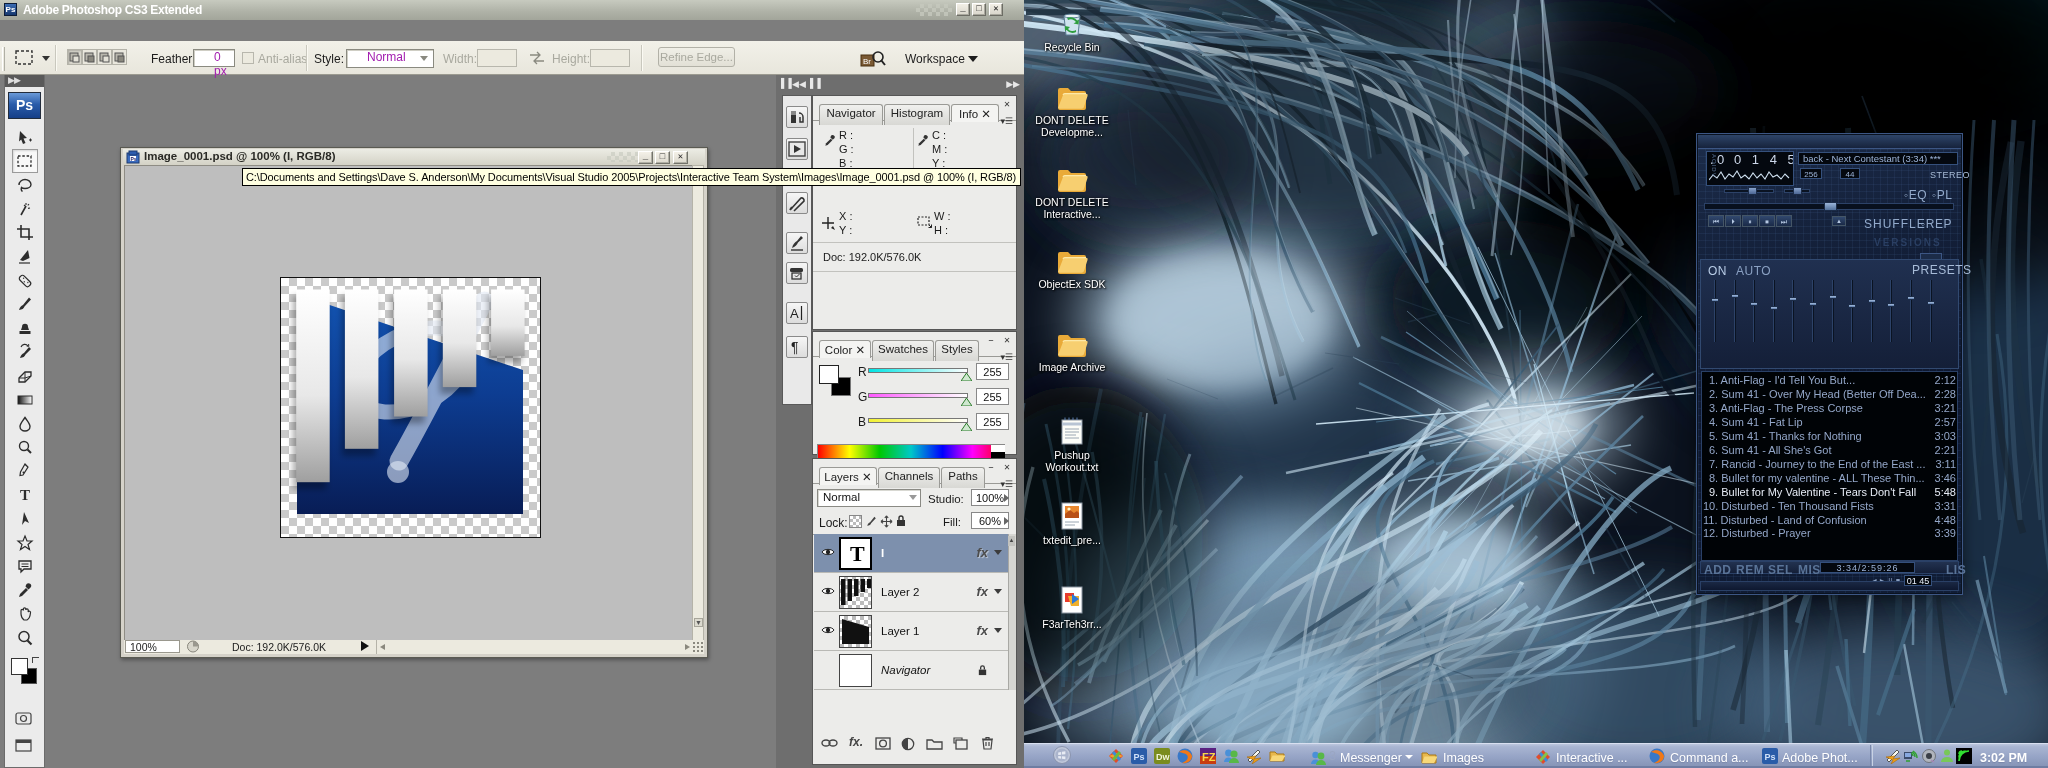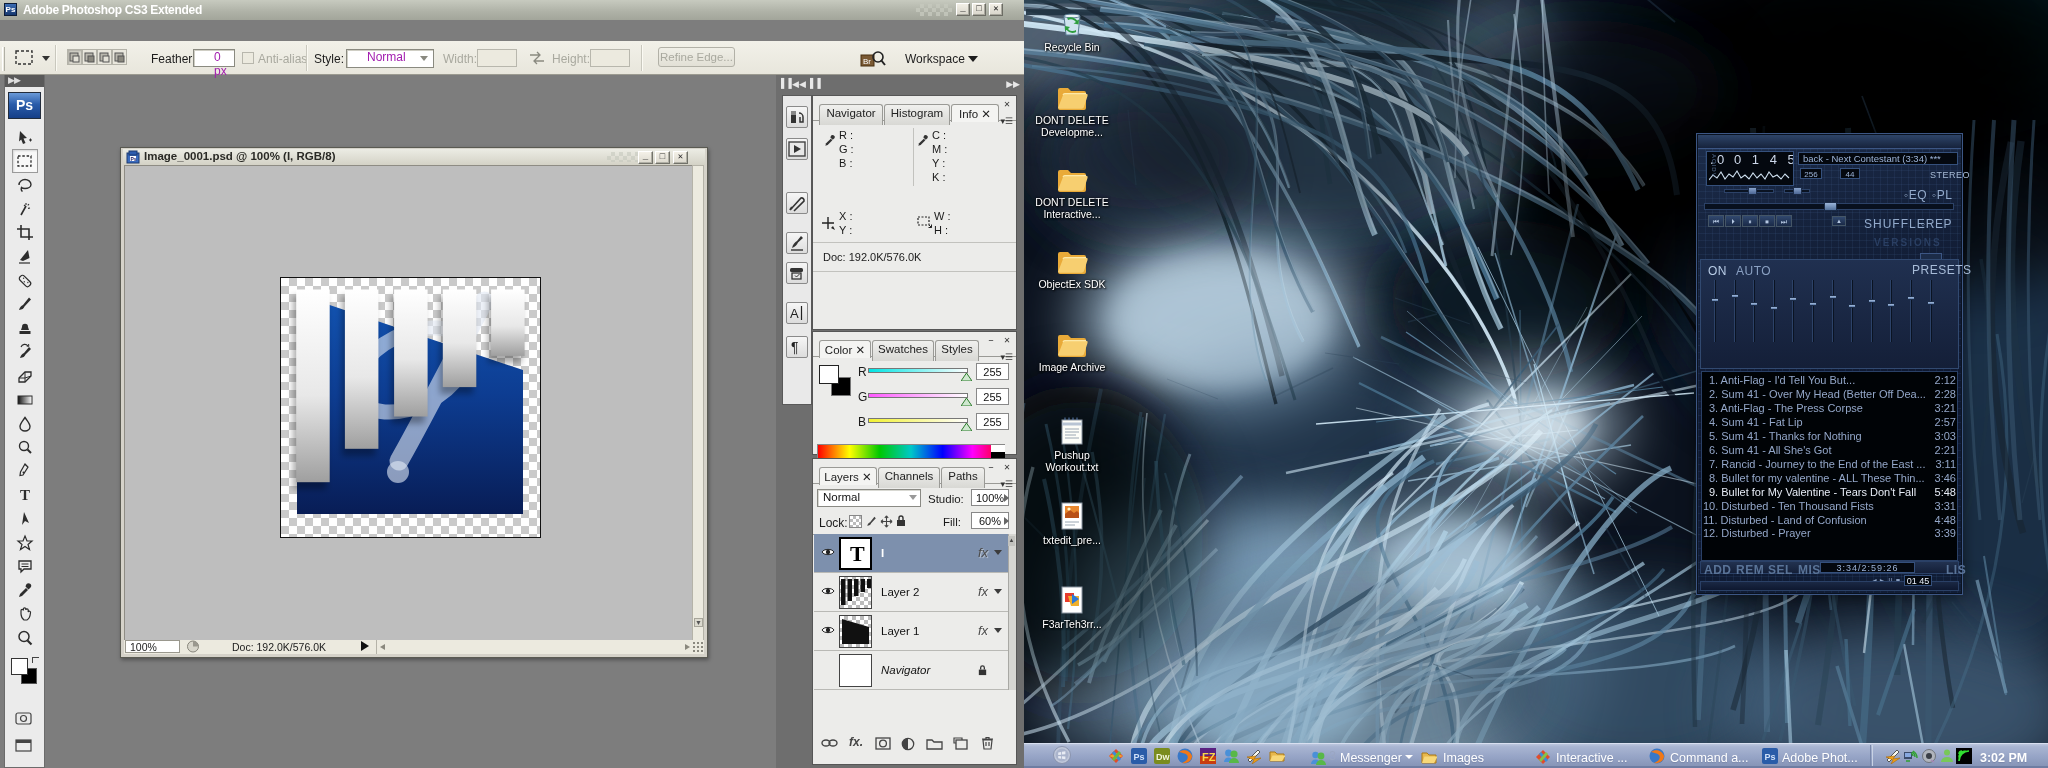--- a/index.html
+++ b/index.html
@@ -44,21 +44,21 @@
 .itxt{position:absolute;font-size:11px;color:#1a1a1a}
 .track{position:absolute;height:5px;border:1px solid #777;}
 .slid3{position:absolute;width:11px;height:8px}
 .numbox{position:absolute;width:33px;height:17px;background:#fff;border:1px solid #888;font-size:11px;color:#111;text-align:center;line-height:16px}
 .combo{position:absolute;background:#fff;border:1px solid #8a8a84;box-shadow:inset 1px 1px 0 #d8d8d2;font-size:11.5px;color:#111;padding:1px 0 0 5px}
 .lrow{position:absolute;left:1px;width:196px;height:39px;border-bottom:1px solid #b9b9b5;background:#ececea}
 .lrow.sel{background:#7d90ad}
 .eye{position:absolute;left:7px;top:13px;width:14px;height:10px}
 .lthumb{position:absolute;left:25px;top:3px;width:33px;height:33px;border:1px solid #444;background:#fff}
 .lname{position:absolute;left:67px;top:13px;font-size:11.5px;color:#111}
-.fx{position:absolute;right:22px;top:11px;font-size:13px;font-style:italic;font-weight:normal;color:#4c4c4c;text-shadow:1px 1px 1px #ffffff88}
+.fx{position:absolute;right:22px;top:11px;font-size:13px;font-style:italic;font-weight:bold;color:#4c4c4c;text-shadow:1px 1px 1px #ffffff88}
 .ddown{position:absolute;right:8px;top:16px;width:0;height:0;border-left:4px solid transparent;border-right:4px solid transparent;border-top:5px solid #3c3c3c}
 #desk{left:1024px;top:0;width:1024px;height:768px;background:#0b1322;overflow:hidden}
 .dicon{position:absolute;width:96px;text-align:center;color:#fff;font-size:10.5px;line-height:12px;text-shadow:1px 1px 2px #000,0 0 3px #000}
 .dicon .ig{display:block;margin:0 auto 3px auto}
 #taskbar{position:absolute;left:0;top:743px;width:1024px;height:25px;background:linear-gradient(#c3cde2 0,#a9b5d2 15%,#96a4c6 55%,#8492b4 100%)}
 .qicon{position:absolute;top:5px;width:16px;height:16px}
 .tbtxt{position:absolute;top:8px;font-size:12.5px;color:#fff;text-shadow:0 1px 1px #44507044}
 .graytx{position:absolute;top:6px;font-size:12.5px;color:#9aa6c2}
 #wamp{position:absolute;left:672px;top:133px;width:267px;height:462px}
 .wled{position:absolute;z-index:3;background:#04080f;border:1px solid #35507c;color:#9db4d8;font-size:9px;line-height:11px;overflow:hidden;white-space:nowrap}
@@ -480,20 +480,21 @@
         </svg>
         <svg class="abs" style="left:140px;top:278px" width="15" height="13" viewBox="0 0 15 13">
           <rect x="3" y="3" width="11" height="9" fill="none" stroke="#444" stroke-width="1.3"></rect>
           <path d="M3,6 h-2 v-5 h8 v2" fill="none" stroke="#444" stroke-width="1.2"></path>
         </svg>
         <svg class="abs" style="left:168px;top:277px" width="13" height="14" viewBox="0 0 13 14">
           <path d="M2,4 h9 l-1,9 h-7 Z M1,3 h11 M5,3 V1.5 h3 V3 M5,6 v4 M8,6 v4" fill="none" stroke="#444" stroke-width="1.2"></path>
         </svg>
       </div>
     </div>
+    <div class="abs tooltip">C:\Documents and Settings\Dave S. Anderson\My Documents\Visual Studio 2005\Projects\Interactive Team System\Images\Image_0001.psd @ 100% (I, RGB/8)</div>
   </div>
 <div class="abs" id="desk">
     <svg class="abs" style="left:0;top:0" width="1024" height="768" viewBox="0 0 1024 768">
       <defs>
         <filter id="b40" x="-60%" y="-60%" width="220%" height="220%">
           <feGaussianBlur stdDeviation="30"></feGaussianBlur>
         </filter>
         <filter id="b14" x="-60%" y="-60%" width="220%" height="220%">
           <feGaussianBlur stdDeviation="12"></feGaussianBlur>
         </filter>

